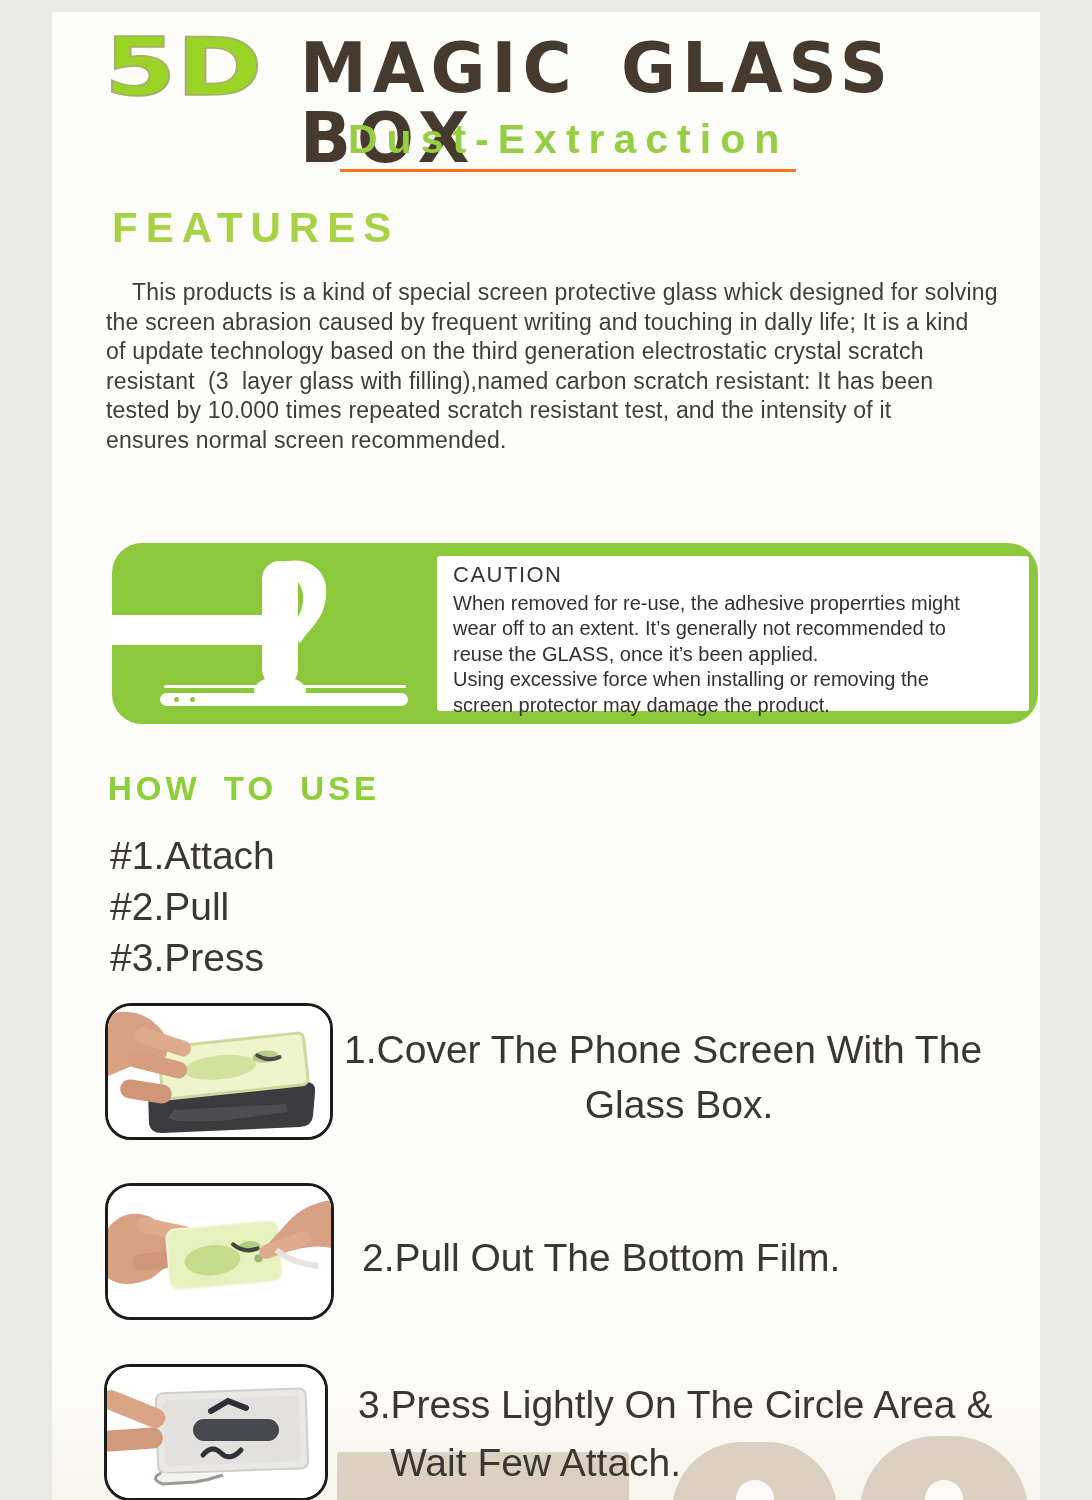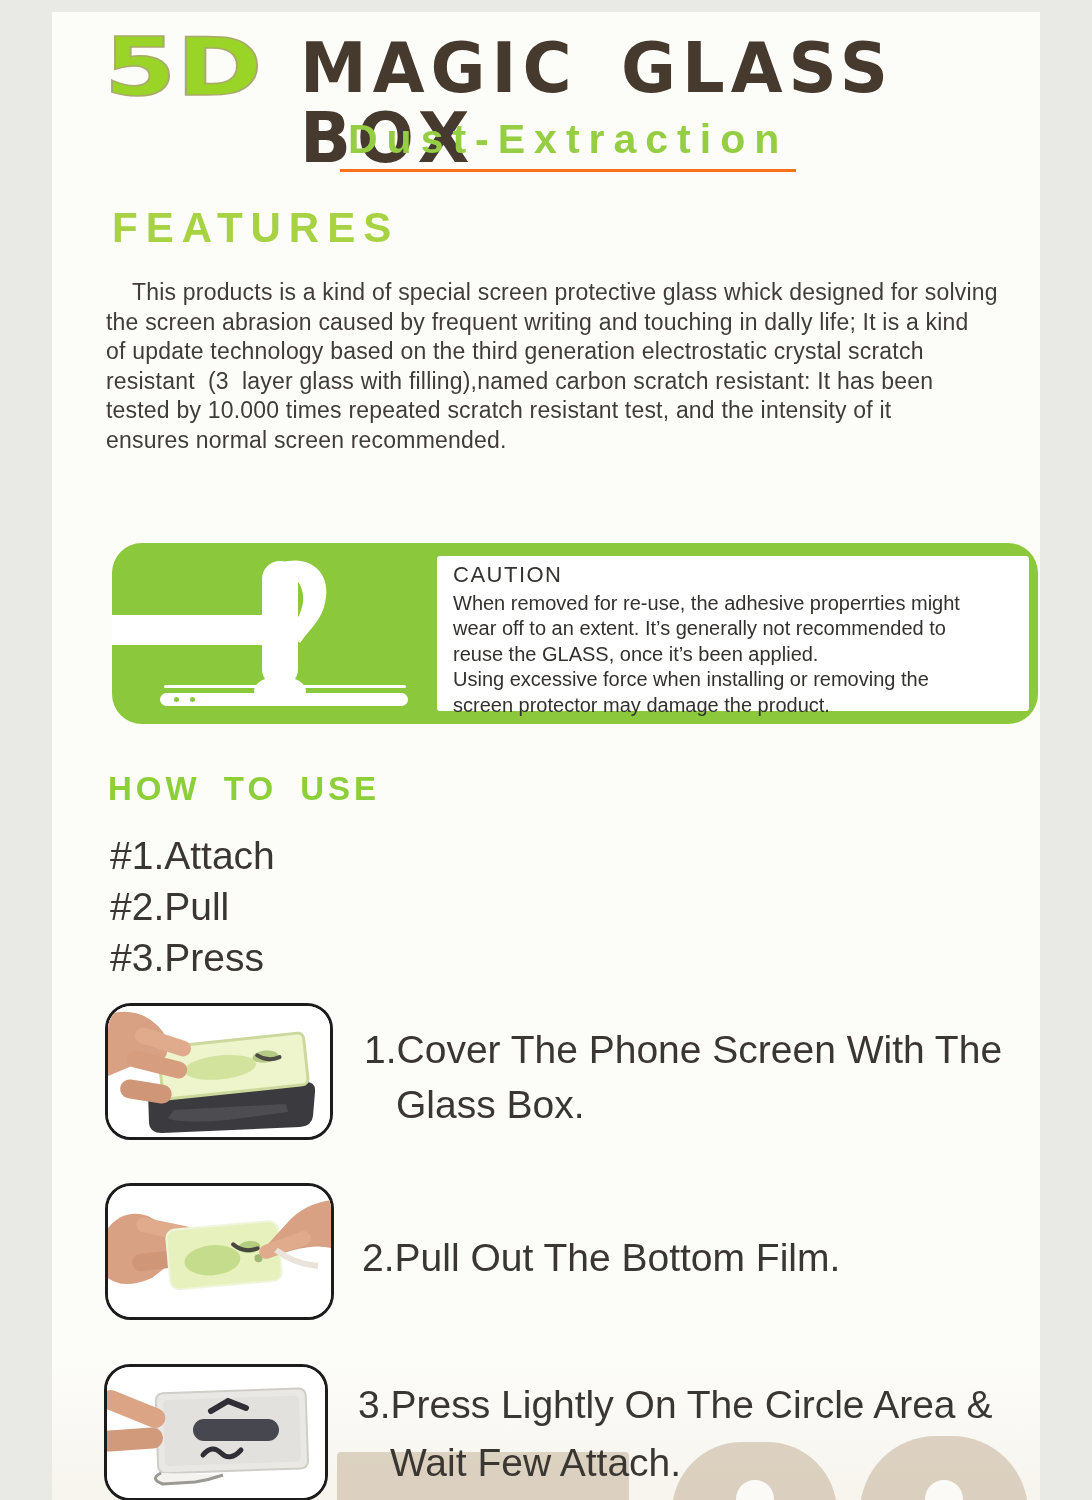--- a/index.html
+++ b/index.html
@@ -60,21 +60,21 @@
   .photoFrame{
     position:absolute; border:3px solid #1c1c1c; border-radius:26px;
     overflow:hidden; background:#fff; z-index:2;
   }
   .p1{ left:53px; top:991px;  width:222px; height:131px; }
   .p2{ left:53px; top:1171px; width:223px; height:131px; }
   .p3{ left:52px; top:1352px; width:218px; height:131px; }
   .cap{ position:absolute; z-index:3; font-size:39px; color:#3a3632; }
   .cap div{ line-height:55px; white-space:pre; }
   .cap .indent{ padding-left:32px; }
-  .cap1{ left:312px; top:1010px; }
+  .cap1{ left:292px; top:1010px;text-align:center; }
   .cap2{ left:310px; top:1218px; }
   .cap3{ left:306px; top:1364px; }
   .cap3 div{ line-height:58px; }
   
   .wm{ position:absolute; background:#d5c8b4; opacity:.8; z-index:1; }
   .wmRect{ left:285px; top:1440px; width:292px; height:60px; border-radius:4px 4px 0 0; }
   .wmArch{ border-radius:85px 85px 0 0; }
   .wmA1{ left:620px; top:1430px; width:165px; height:70px; }
   .wmA2{ left:808px; top:1424px; width:168px; height:76px; }
   .wmA3{ left:1002px; top:1416px; width:90px; height:84px; border-radius:85px 0 0 0; }

